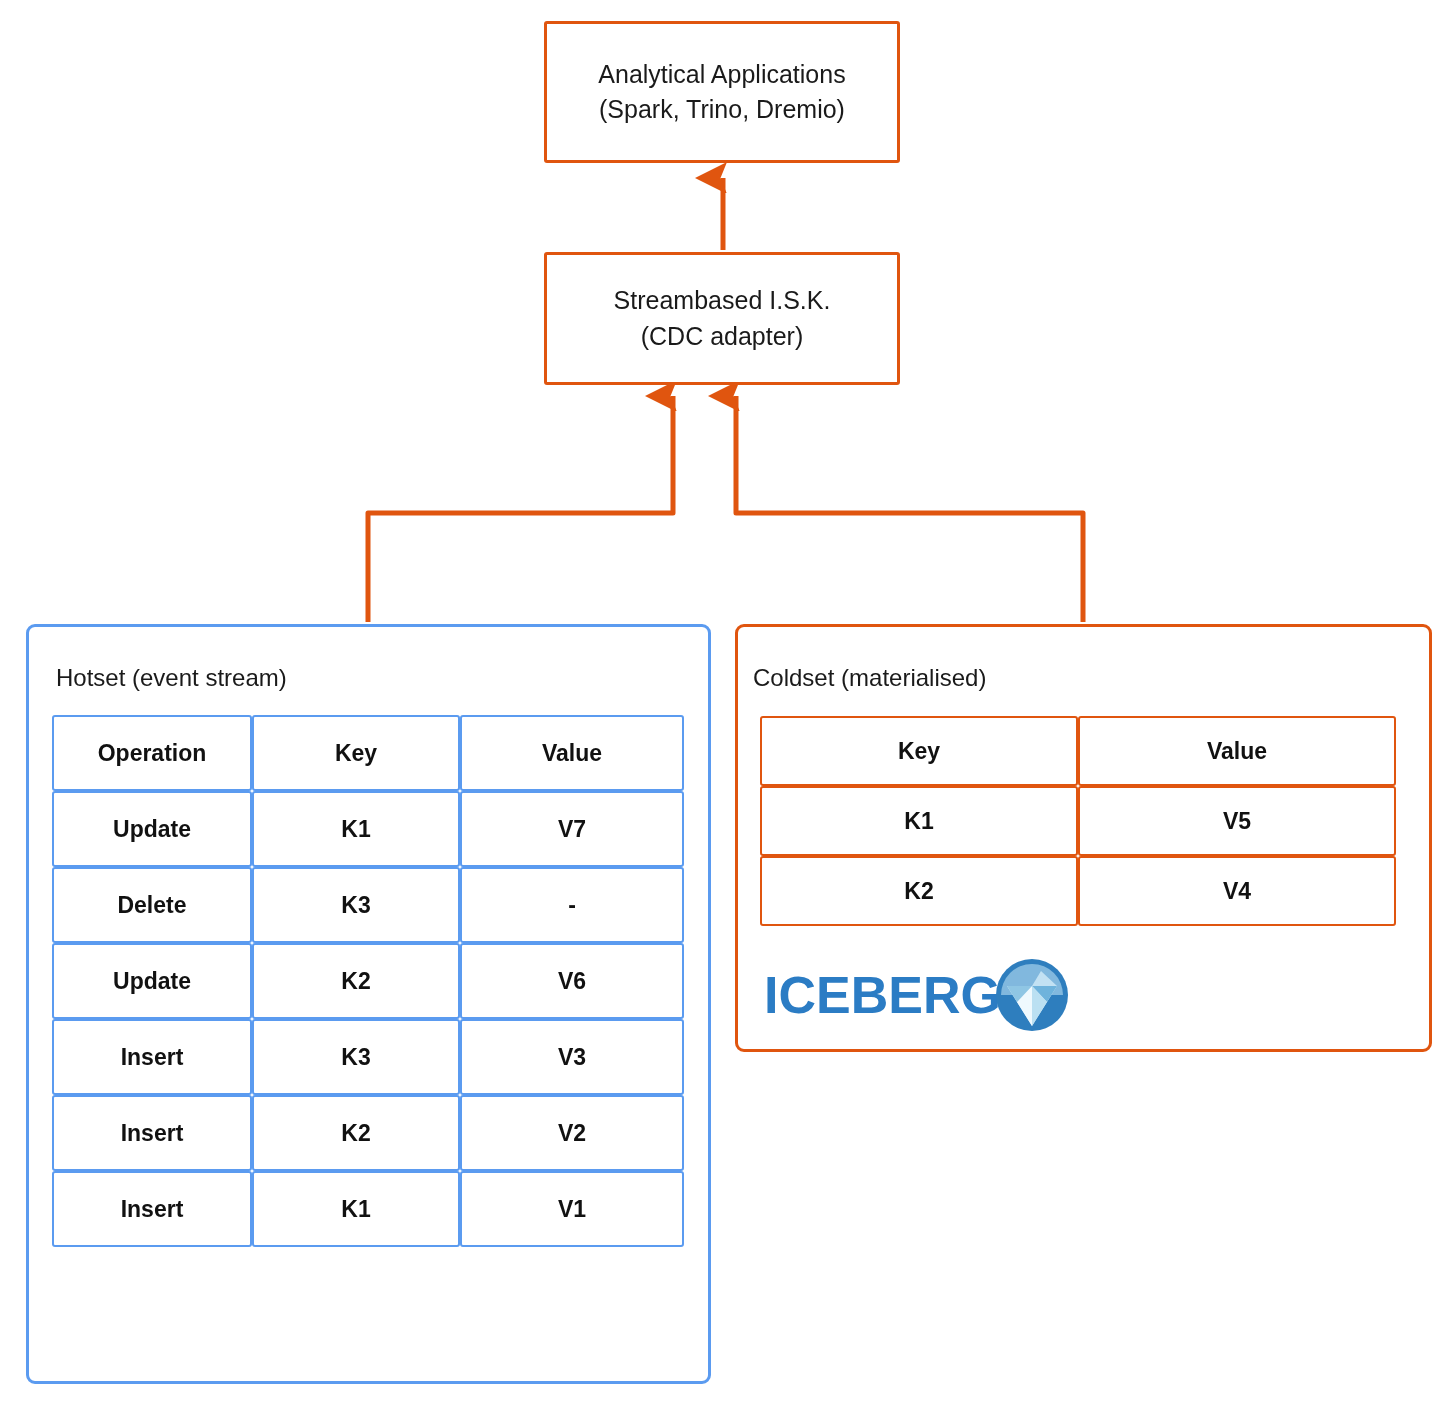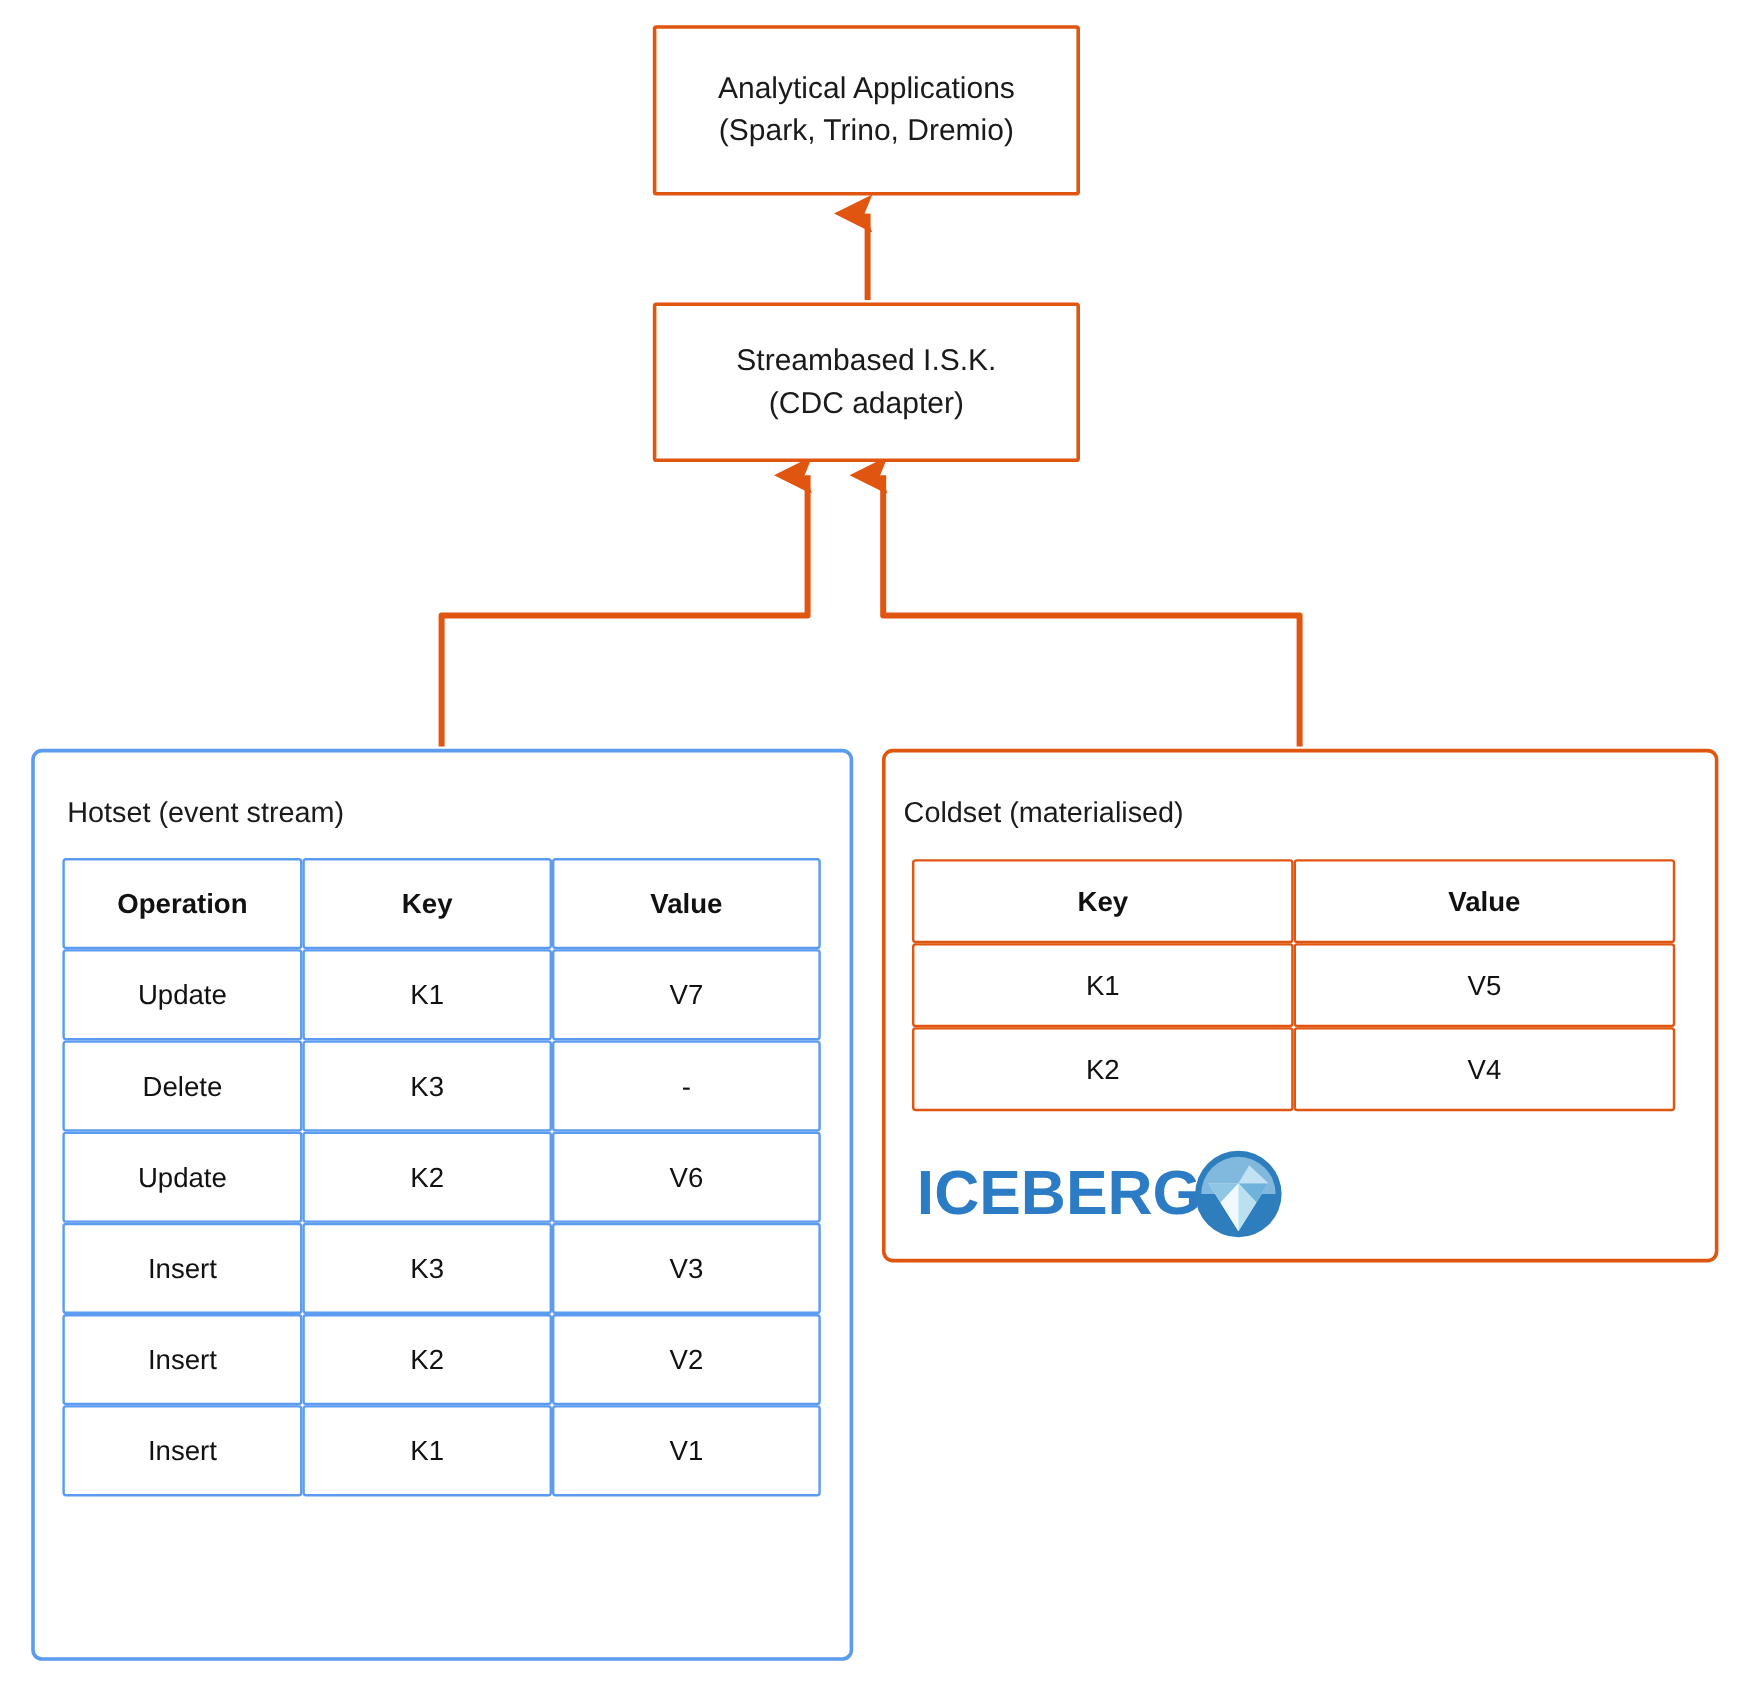--- a/index.html
+++ b/index.html
@@ -57,21 +57,21 @@
     position: absolute;
     border-collapse: separate;
     border-spacing: 0;
     table-layout: fixed;
   }
   .dtable td, .dtable th {
     box-sizing: border-box;
     text-align: center;
     vertical-align: middle;
     font-size: 23px;
-    font-weight: normal;
+    font-weight: bold;
     color: #111111;
     background: #ffffff;
     padding: 0;
   }
   .dtable th { font-weight: bold; }
 
   
   .dtable.blue td, .dtable.blue th {
     border: 2px solid #5B9BF0;
     border-radius: 3px;

